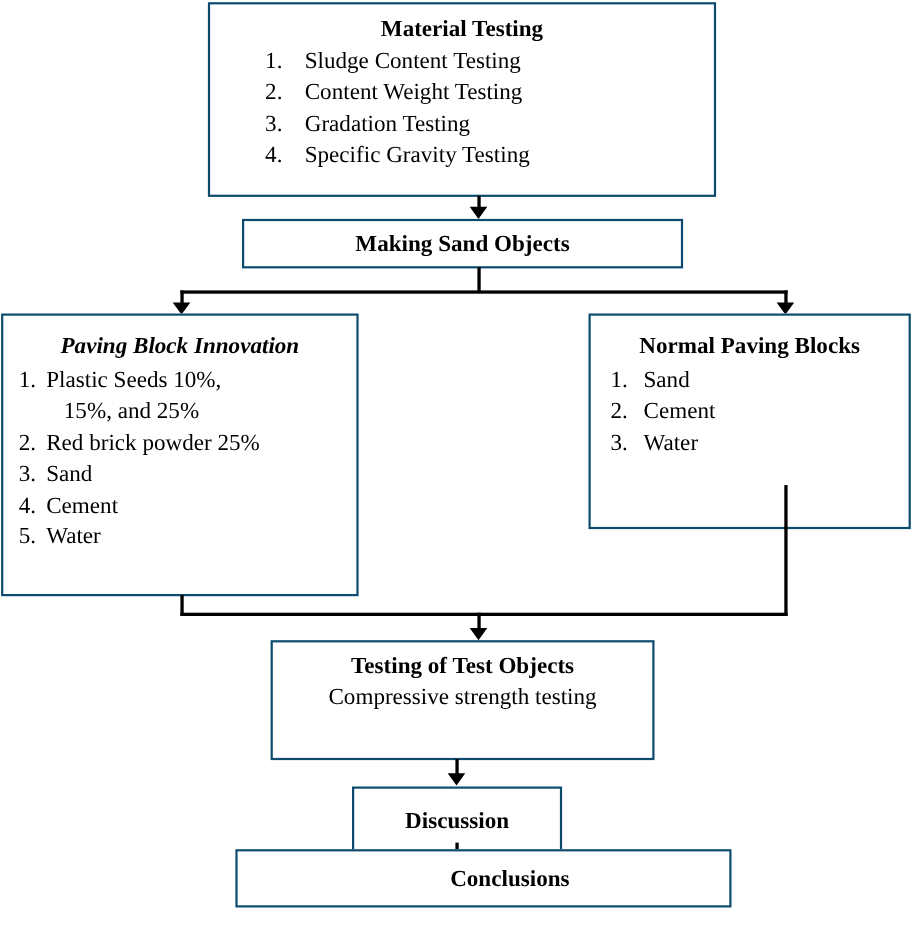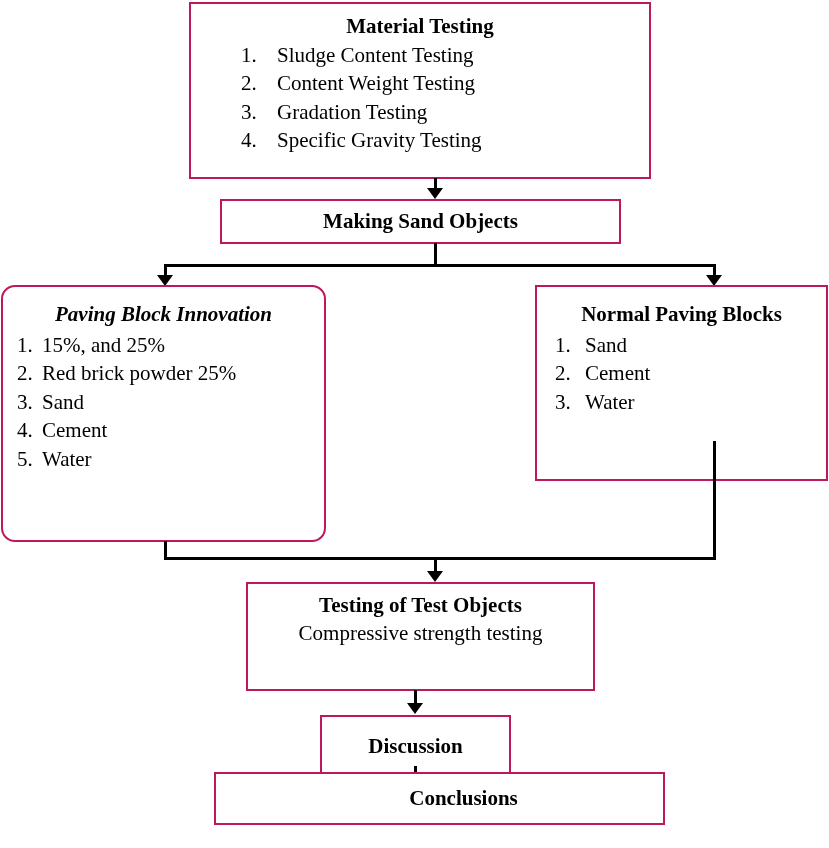--- a/index.html
+++ b/index.html
@@ -12,21 +12,21 @@
     width: 829px;
     height: 848px;
     background: #ffffff;
     font-family: "Liberation Serif", "DejaVu Serif", serif;
     color: #000000;
     overflow: hidden;
   }
   .node {
     position: absolute;
     box-sizing: border-box;
-    border: 2px solid #be185d;
+    border: 2px solid #0c4a6e;
     background: #ffffff;
     text-align: center;
   }
   .node-title {
     font-weight: bold;
     font-size: 21px;
     line-height: 1.32;
     white-space: nowrap;
   }
   .node-title.italic {
@@ -67,28 +67,27 @@
   #node-material-testing .olist li .num { width: 36px; }
 
   #node-making-test-objects {
     left: 220px; top: 199px; width: 401px; height: 45px;
     display: flex; align-items: center; justify-content: center;
   }
 
   #node-paving-block-innovation {
     left: 1px; top: 285px; width: 325px; height: 257px;
     padding-top: 14px;
-    border-radius: 14px;
   }
   #node-paving-block-innovation .olist {
     margin-left: 14px; margin-top: 2px;
   }
   #node-paving-block-innovation .olist li .num { width: 25px; }
   #node-paving-block-innovation .olist li .txt .cont {
-    display: block; margin-left: 0;
+    display: block; margin-left: 16px;
   }
 
   #node-normal-paving-blocks {
     left: 535px; top: 285px; width: 293px; height: 196px;
     padding-top: 14px;
   }
   #node-normal-paving-blocks .olist {
     margin-left: 18px; margin-top: 2px;
   }
   #node-normal-paving-blocks .olist li .num { width: 30px; }
@@ -190,20 +189,21 @@
   <div class="arrow" id="arrow-2"></div>
   <div class="conn vline" id="conn-v4"></div>
   <div class="arrow" id="arrow-3"></div>
 
   <div class="node" id="node-paving-block-innovation">
     <div class="node-title italic">Paving Block Innovation</div>
     <ul class="olist">
       <li>
         <span class="num">1.</span>
         <span class="txt">
+          <span>Plastic Seeds 10%,</span>
           <span class="cont">15%, and 25%</span>
         </span>
       </li>
       <li>
         <span class="num">2.</span>
         <span class="txt">Red brick powder 25%</span>
       </li>
       <li>
         <span class="num">3.</span>
         <span class="txt">Sand</span>

